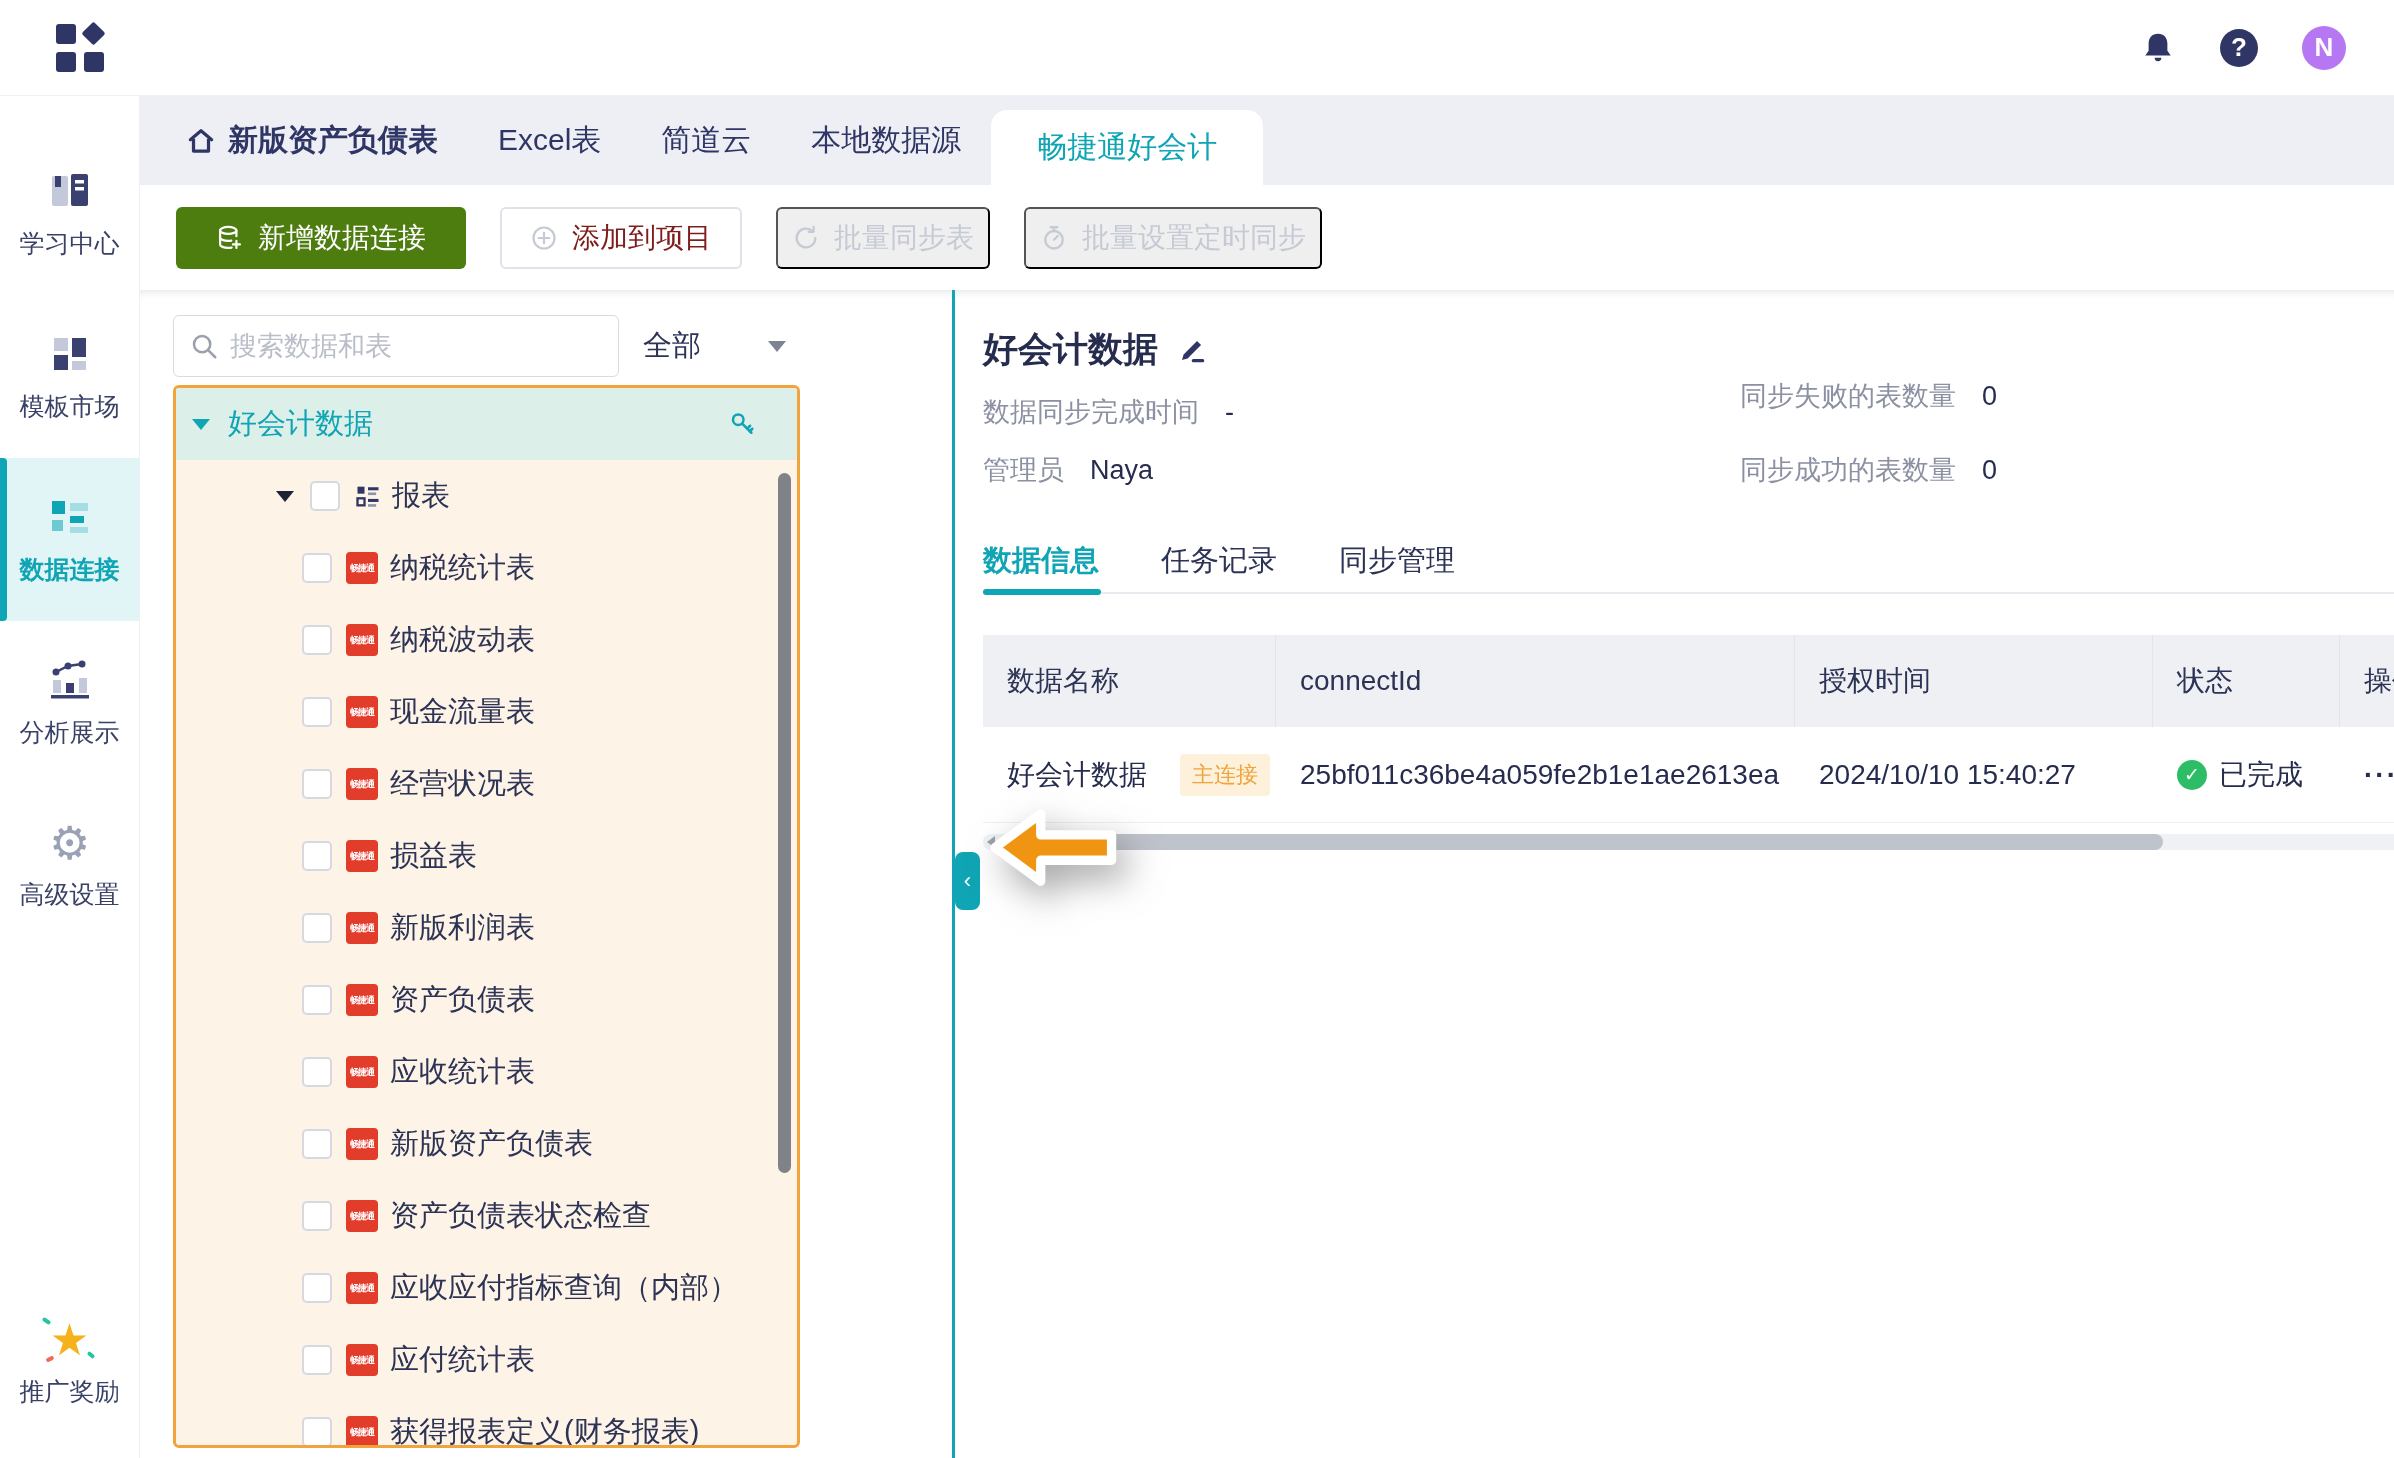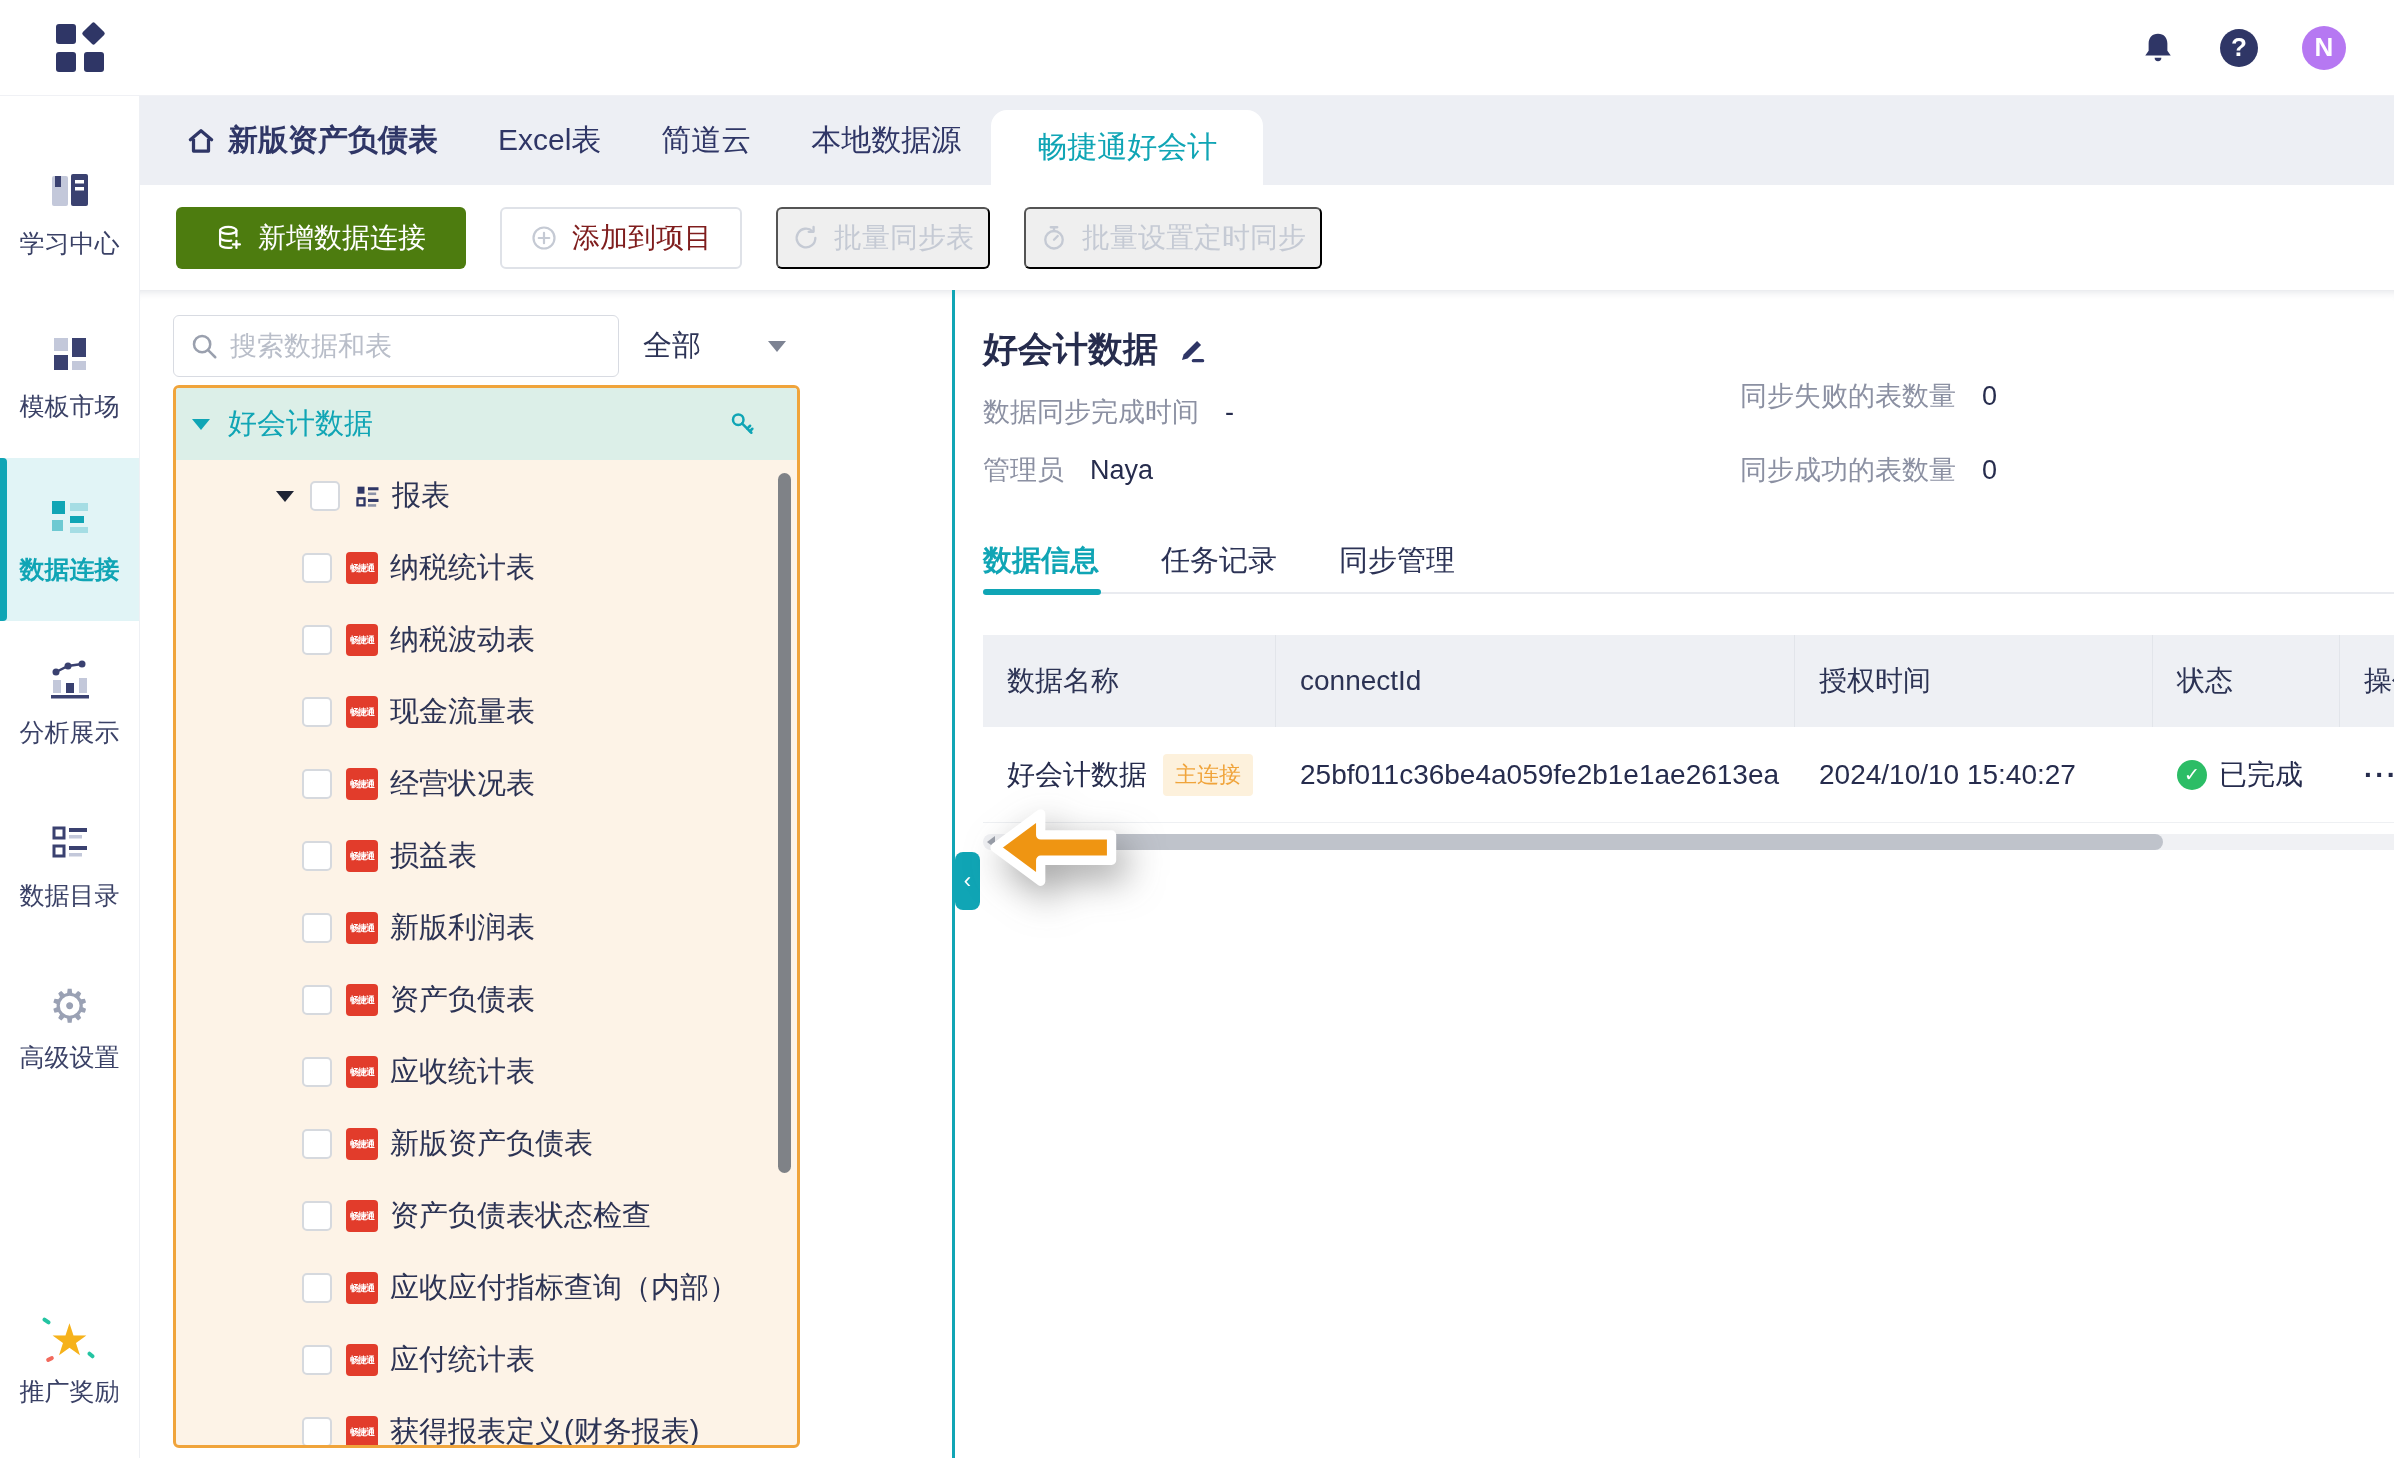--- a/index.html
+++ b/index.html
@@ -131,21 +131,21 @@
     background:#10a5b5; border-radius:3px; z-index:2; }
 
   .dtable { position:absolute; left:0; top:345px; width:1527px; font-size:28px; }
   .t-row { display:flex; align-items:center; }
   .t-head { height:92px; background:#eef0f4; color:#2c3354; }
   .t-body { height:96px; background:#fff; border-bottom:1px solid #eef0f3; color:#262c4d; }
   .tc { display:flex; align-items:center; padding-left:24px; height:100%; }
   .t-head .tc { border-right:1px solid #e2e5ea; }
   .t-head .tc:last-child { border-right:none; }
   .c1 { width:293px; } .c2 { width:519px; } .c3 { width:358px; } .c4 { width:187px; } .c5 { flex:1; }
-  .badge { margin-left:16px; background:#fdf1dc; color:#f0a43b; font-size:22px; padding:6px 12px;
+  .badge { margin-left:33px; background:#fdf1dc; color:#f0a43b; font-size:22px; padding:6px 12px;
     border-radius:4px; white-space:nowrap; }
   .status-check { width:30px; height:30px; border-radius:50%; background:#2cbd66; color:#fff;
     font-size:19px; font-weight:bold; display:flex; align-items:center; justify-content:center;
     margin-right:12px; flex:none; }
   .more-btn { font-weight:bold; letter-spacing:2px; cursor:pointer; color:#262c4d; }
 
   .hscroll { position:absolute; left:0; top:544px; width:1527px; height:16px; background:#f0f1f4;
     border-radius:8px; }
   .hscroll .thumb { position:absolute; left:20px; top:0; width:1160px; height:16px;
     background:#bfc3cb; border-radius:8px; cursor:pointer; }
@@ -216,31 +216,20 @@
           <polyline points="10,16 22,10 36,8" fill="none" stroke="#3a4170" stroke-width="2.5"></polyline>
           <circle cx="10" cy="16" r="3.5" fill="#3a4170"></circle>
           <circle cx="22" cy="10" r="3.5" fill="#3a4170"></circle>
           <circle cx="36" cy="8" r="3.5" fill="#3a4170"></circle>
           <rect x="7" y="24" width="8" height="13" fill="#c3c8da"></rect>
           <rect x="20" y="27" width="8" height="10" fill="#3a4170"></rect>
           <rect x="33" y="22" width="8" height="15" fill="#c3c8da"></rect>
           <rect x="5" y="39" width="38" height="3.5" fill="#3a4170"></rect>
         </svg>
         <span class="lbl">分析展示</span>
-      </div>
-      <div class="side-item">
-        <svg width="48" height="48" viewBox="0 0 48 48">
-          <rect x="8" y="9" width="10" height="10" fill="none" stroke="#3a4170" stroke-width="3"></rect>
-          <rect x="23" y="9" width="18" height="4" fill="#3a4170"></rect>
-          <rect x="23" y="16" width="13" height="3.5" fill="#c3c8da"></rect>
-          <rect x="8" y="27" width="10" height="10" fill="none" stroke="#3a4170" stroke-width="3"></rect>
-          <rect x="23" y="27" width="18" height="4" fill="#3a4170"></rect>
-          <rect x="23" y="34" width="13" height="3.5" fill="#c3c8da"></rect>
-        </svg>
-        <span class="lbl">数据目录</span>
       </div>
       <div class="side-item">
         <span class="gear-glyph">⚙</span>
         <span class="lbl">高级设置</span>
       </div>
       <div class="side-item bottom">
         <span class="star-wrap">★<i class="c1"></i><i class="c2"></i><i class="c3"></i></span>
         <span class="lbl">推广奖励</span>
       </div>
     </nav>

